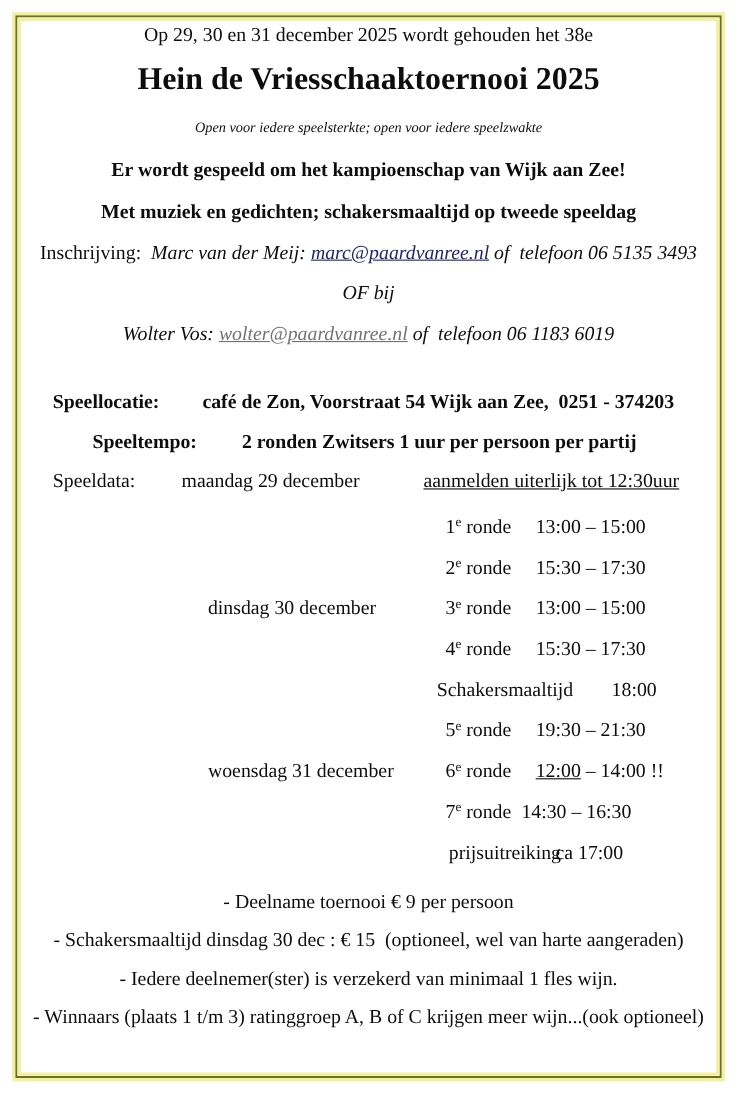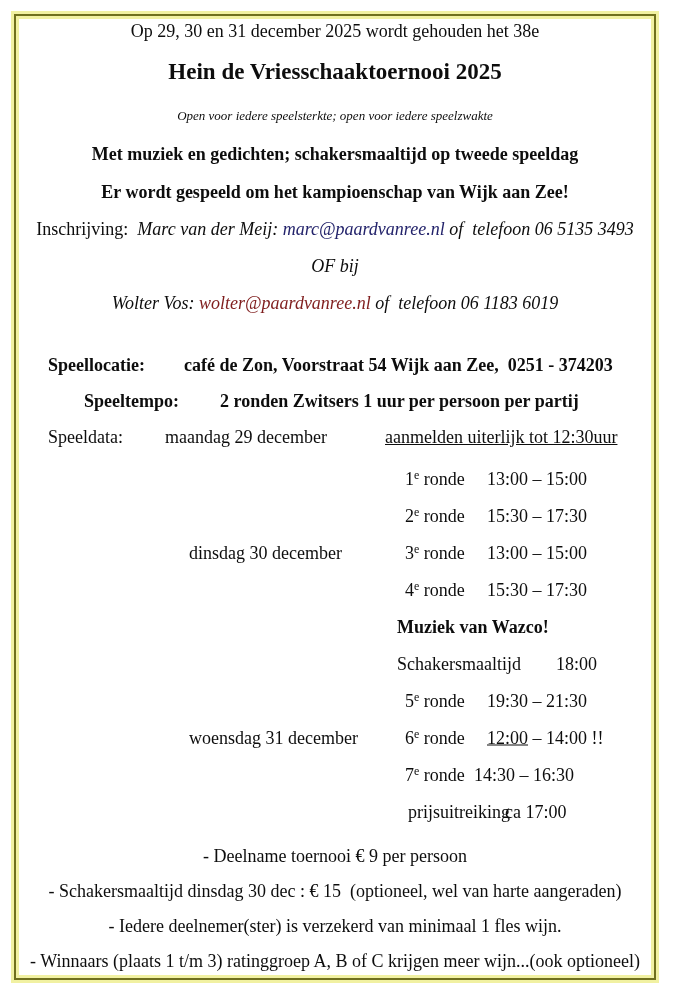--- a/index.html
+++ b/index.html
@@ -28,27 +28,28 @@
     background: #ffffff;
     overflow: hidden;
     font-family: "Liberation Serif", "DejaVu Serif", serif;
     color: #0d0d0d;
     font-size: 18px;
   }
   .pw { white-space: pre-wrap; }
   .c { text-align: center; }
   .line { line-height: 24px; }
   .intro { margin-top: 0; font-size: 18px; }
-  .title { margin-top: 12px; font-size: 23px; font-weight: bold; line-height: 34px; }
+  .title { margin-top: 12px; font-size: 29px; font-weight: bold; line-height: 34px; }
   .subtitle { margin-top: 15px; font-style: italic; font-size: 13px; }
   .boldline { margin-top: 14px; font-weight: bold; font-size: 18px; }
   .inschrijving { margin-top: 13px; }
   .italic { font-style: italic; }
   .email-link {
     font-style: italic;
+    text-decoration: underline;
     cursor: pointer;
   }
   .row { position: relative; height: 37px; }
   .row > span { position: absolute; top: 50%; transform: translateY(-50%); white-space: pre; }
   .details-block { margin-top: 40px; }
   .dt-row { position: relative; height: 24px; margin-top: 12px; }
   .dt-row > span { position: absolute; top: 0; white-space: pre; }
   .b { font-weight: bold; }
   .u { text-decoration: underline; text-align: right; }
   .sup { font-size: 12px; position: relative; top: -0.45em; }
@@ -60,32 +61,32 @@
 <div class="frame-outer">
 <div class="frame-mid">
 <div class="frame-inner">
 
   <div class="line intro c pw">Op 29, 30 en 31 december 2025 wordt gehouden het 38e</div>
 
   <div class="title c pw">Hein de Vriesschaaktoernooi 2025</div>
 
   <div class="line subtitle c pw">Open voor iedere speelsterkte; open voor iedere speelzwakte</div>
 
+  <div class="line boldline c pw">Er wordt gespeeld om het kampioenschap van Wijk aan Zee!</div>
+
   <div class="line boldline c pw">Met muziek en gedichten; schakersmaaltijd op tweede speeldag</div>
-
-  <div class="line boldline c pw">Er wordt gespeeld om het kampioenschap van Wijk aan Zee!</div>
 
   <div class="line inschrijving c">
     <span class="pw">Inschrijving:  </span><span class="italic pw">Marc van der Meij: </span><a class="email-link" style="color:#23236b">marc@paardvanree.nl</a><span class="italic pw"> of  telefoon 06 5135 3493</span>
   </div>
 
   <div class="line inschrijving c italic pw" style="margin-top:13px">OF bij</div>
 
   <div class="line inschrijving c">
-    <span class="italic pw">Wolter Vos: </span><a class="email-link" style="color:#7f1d1d">wolter@paardvanree.nl</a><span class="italic pw"> of  telefoon 06 1183 6019</span>
+    <span class="italic pw">Wolter Vos: </span><a class="email-link" style="color:#737373">wolter@paardvanree.nl</a><span class="italic pw"> of  telefoon 06 1183 6019</span>
   </div>
 
   <div class="details-block">
     <div class="dt-row">
       <span class="b" style="left:29px">Speellocatie:</span>
       <span class="b pw" style="left:165px">café de Zon, Voorstraat 54 Wijk aan Zee,  0251 - 374203</span>
     </div>
     <div class="dt-row">
       <span class="b" style="left:65px">Speeltempo:</span>
       <span class="b pw" style="left:201px">2 ronden Zwitsers 1 uur per persoon per partij</span>
@@ -113,23 +114,20 @@
       <span style="left:170px">dinsdag 30 december</span>
       <span style="left:386px"><span>3</span><span class="sup">e</span> <span>ronde</span></span>
       <span style="left:468px">13:00 – 15:00</span>
     </div>
 
     <div class="row">
       <span style="left:386px"><span>4</span><span class="sup">e</span> <span>ronde</span></span>
       <span style="left:468px">15:30 – 17:30</span>
     </div>
 
-    <div class="row">
-      <span class="b" style="left:378px">Muziek van Wazco!</span>
-    </div>
 
     <div class="row">
       <span style="left:378px">Schakersmaaltijd</span>
       <span style="left:537px">18:00</span>
     </div>
 
     <div class="row">
       <span style="left:386px"><span>5</span><span class="sup">e</span> <span>ronde</span></span>
       <span style="left:468px">19:30 – 21:30</span>
     </div>

